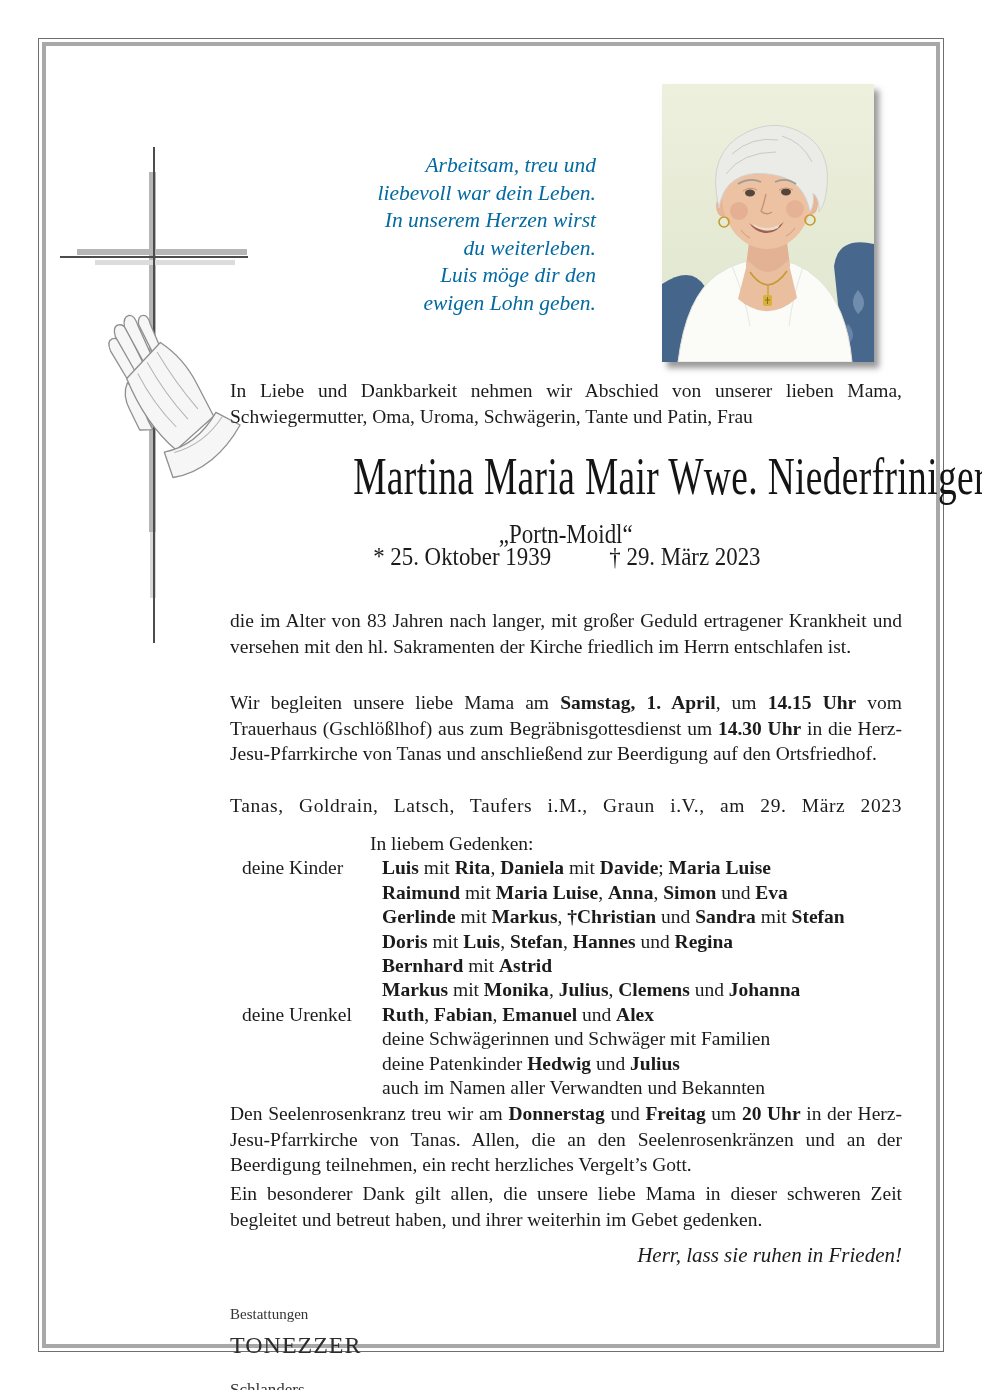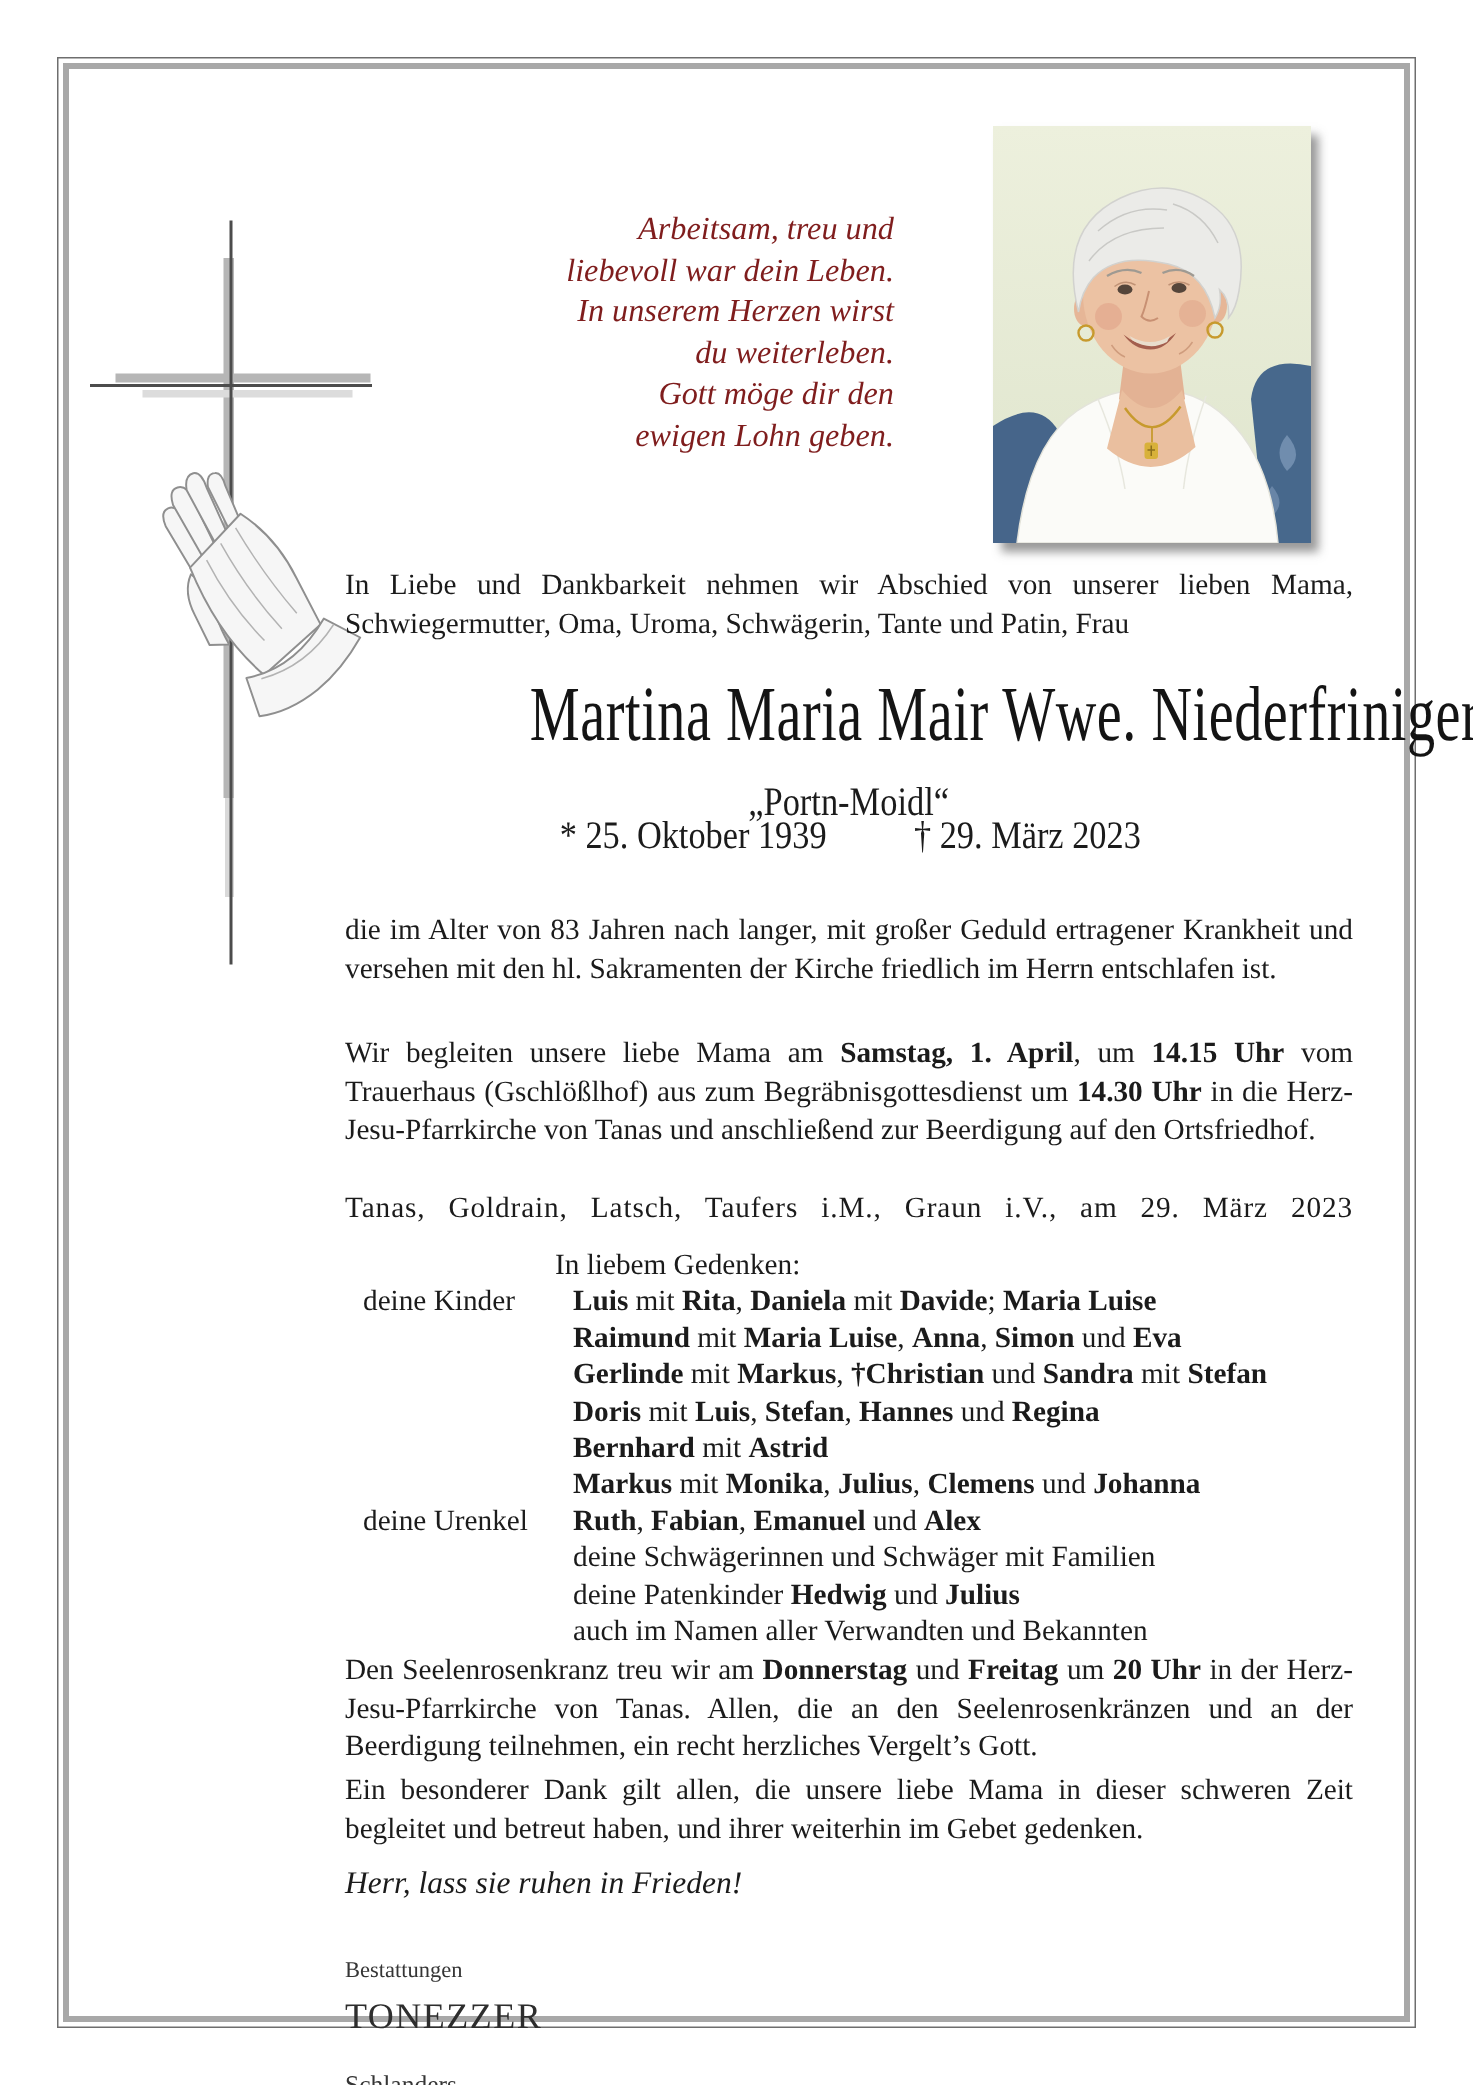--- a/index.html
+++ b/index.html
@@ -11,22 +11,22 @@
   
   .xline{position:absolute;}
   .v-thin {left:153px;top:147px;width:2px;height:496px;background:#4c4c4c;}
   .v-gray {left:149px;top:172px;width:7px;height:360px;background:#b6b6b6;}
   .v-light{left:150px;top:532px;width:6px;height:66px;background:#d9d9d9;}
   .h-thin {left:60px;top:256px;width:188px;height:2px;background:#4c4c4c;}
   .h-gray {left:77px;top:249px;width:170px;height:6px;background:#b6b6b6;}
   .h-light{left:95px;top:260px;width:140px;height:5px;background:#dcdcdc;}
   .hands{position:absolute;left:72px;top:298px;width:170px;height:185px;}
   
-  .poem{position:absolute;left:300px;top:139px;width:296px;text-align:right;
-        font-style:italic;font-size:21.5px;line-height:27.6px;color:#7f1d1d;}
+  .poem{position:absolute;left:300px;top:152px;width:296px;text-align:right;
+        font-style:italic;font-size:21.5px;line-height:27.6px;color:#0369a1;}
   
   .photo{position:absolute;left:662px;top:84px;width:212px;height:278px;
          box-shadow:5px 6px 6px rgba(70,70,70,.55);background:#e8ecd9;}
   .photo svg{display:block;width:100%;height:100%;}
   
   .tb{position:absolute;left:230px;width:672px;font-size:19.5px;line-height:25.5px;}
   .just{text-align:justify;}
   .intro{top:378px;}
   .name-row{top:446px;text-align:center;line-height:62px;height:62px;white-space:nowrap;}
   .name-inner{display:inline-block;font-size:52px;transform:scaleX(.72);transform-origin:50% 50%;
@@ -37,21 +37,21 @@
   .date-inner{display:inline-block;transform:scaleX(.88);}
   .p1{top:608px;}
   .p2{top:690px;}
   .places{top:793px;text-align:justify;text-align-last:justify;letter-spacing:.6px;word-spacing:2px;}
   .remembrance{top:832px;line-height:24.4px;}
   .rem-heading{margin-left:140px;}
   .rem-grid{display:grid;grid-template-columns:140px 532px;margin-left:12px;}
   .b{font-weight:bold;}
   .p3{top:1101px;}
   .p4{top:1181px;}
-  .closing{top:1243px;text-align:left;font-style:italic;font-size:21px;}
+  .closing{top:1243px;text-align:right;font-style:italic;font-size:21px;}
   
   .footer{position:absolute;left:230px;top:1306px;width:672px;display:flex;align-items:baseline;gap:9px;
           font-family:Liberation Serif, serif;color:#353535;white-space:nowrap;flex-direction:column;}
   .f-prefix{font-size:15px;}
   .f-brand{font-size:24px;letter-spacing:1px;font-weight:400;color:#2d2d2d;}
   .f-city{font-size:17px;margin-top:12px;}
   .f-logo{align-self:center;position:relative;top:3px;}
   .f-url{font-size:16px;}
 </style>
 </head>
@@ -89,21 +89,21 @@
         </g>
       </g>
     </svg>
   </div>
 
   <div class="poem">
       <div>Arbeitsam, treu und</div>
       <div>liebevoll war dein Leben.</div>
       <div>In unserem Herzen wirst</div>
       <div>du weiterleben.</div>
-      <div>Gott möge dir den</div>
+      <div>Luis möge dir den</div>
       <div>ewigen Lohn geben.</div>
     </div>
 
   <div class="photo">
     <svg viewBox="0 0 212 278" preserveAspectRatio="none">
       <defs>
         <linearGradient id="bgG" x1="0" y1="0" x2="0" y2="1">
           <stop offset="0" stop-color="#edf0dd"></stop>
             <stop offset="1" stop-color="#dfe5cd"></stop>
         </linearGradient>

